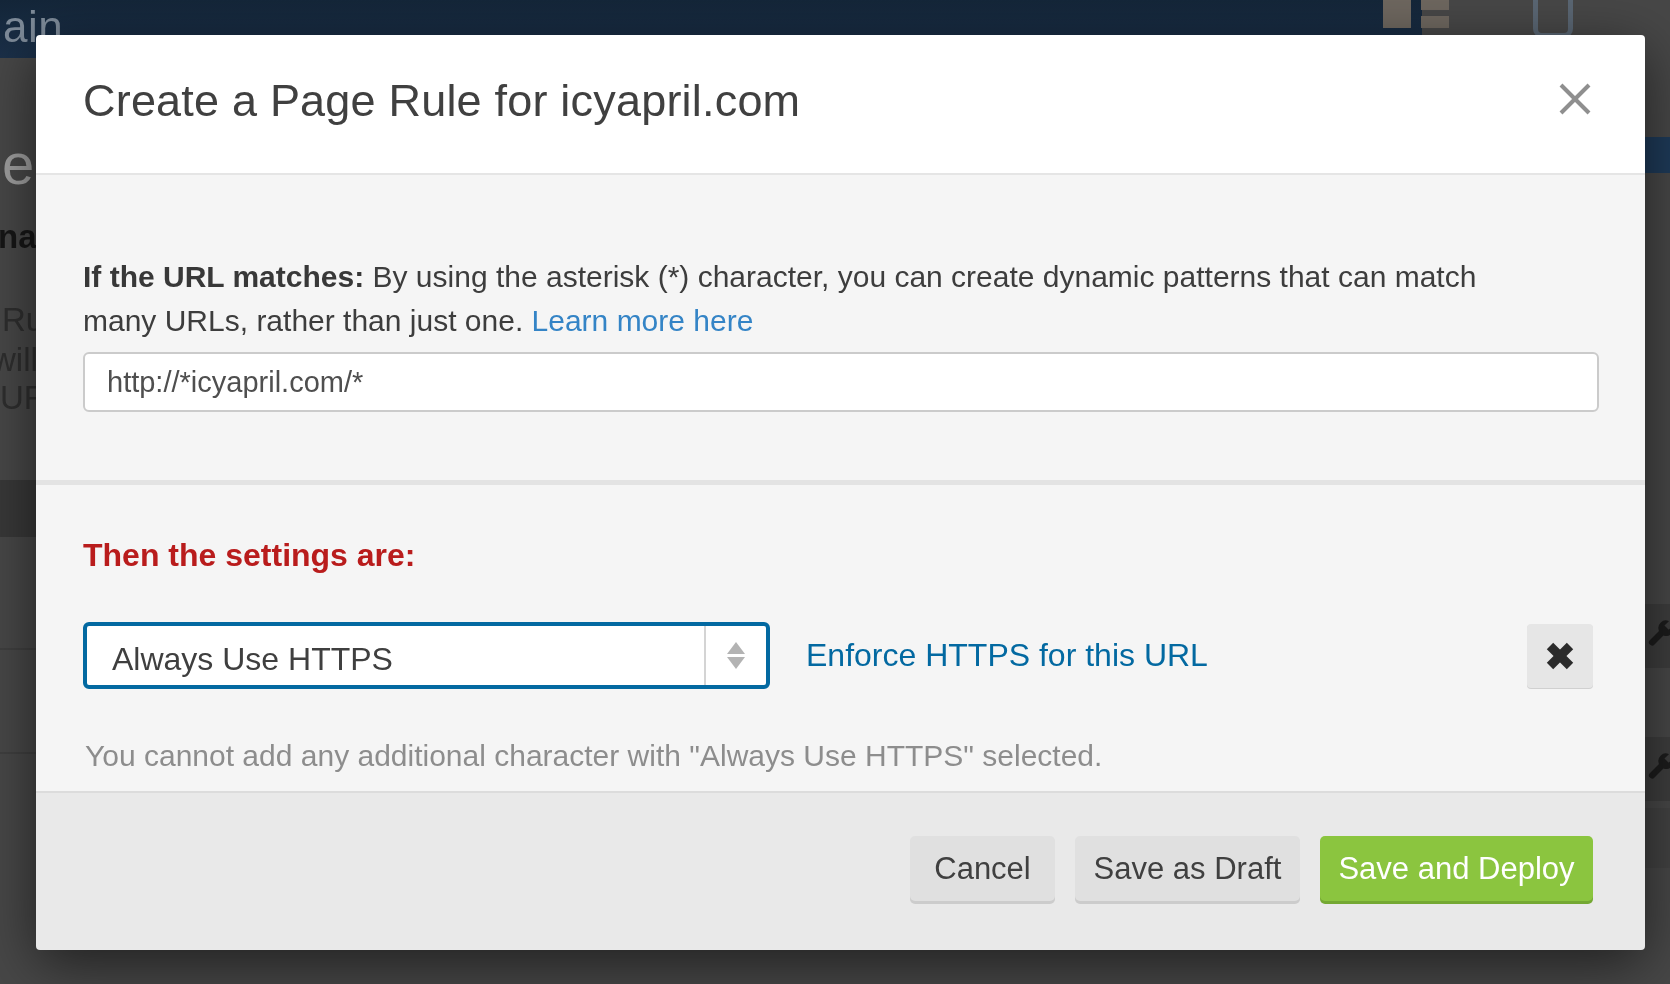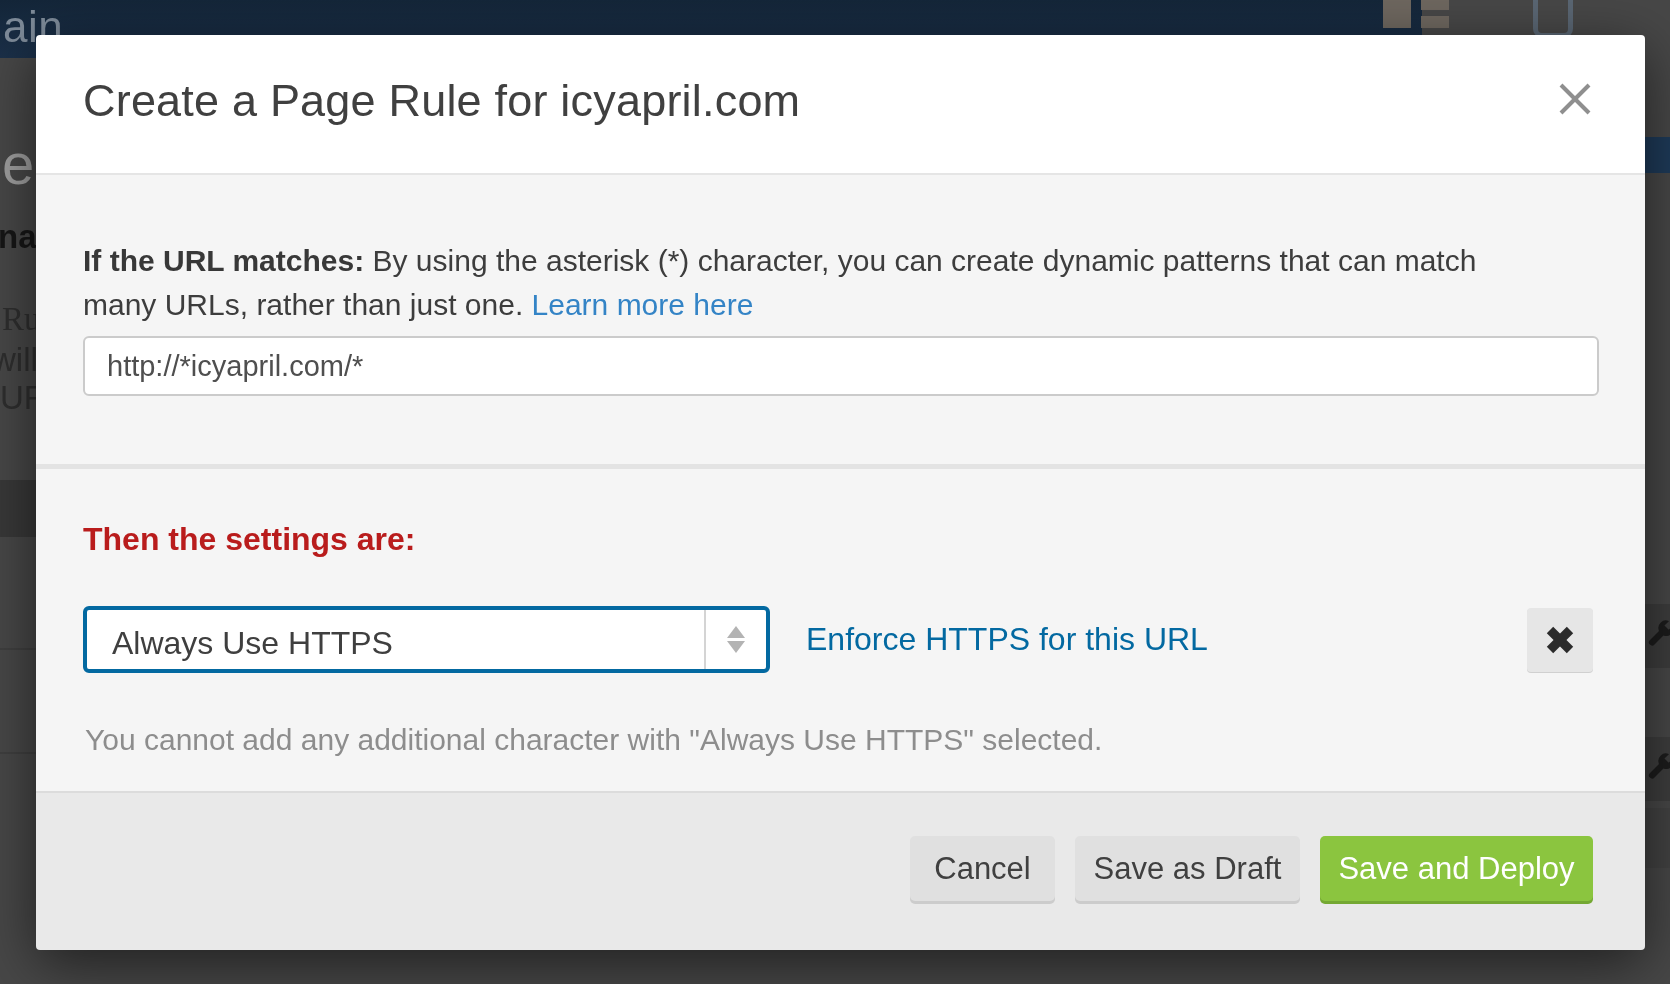--- a/index.html
+++ b/index.html
@@ -24,21 +24,21 @@
   .tb-icon1 .bar1{position:absolute;left:38px;top:0;width:28px;height:12px;background:#6e675f;}
   .tb-icon1 .bar2{position:absolute;left:38px;top:18px;width:28px;height:12px;background:#6e675f;}
   .tb-icon2{
     position:absolute;left:1533px;top:-8px;width:30px;height:36px;
     border:5px solid #5a6673;border-radius:9px;background:transparent;
   }
   .bg-left{position:absolute;left:0;top:58px;width:36px;height:926px;overflow:hidden;}
   .frag{position:absolute;white-space:nowrap;}
   .frag-e{left:2px;top:72px;font-size:58px;color:#9e9e9e;}
   .frag-nav{left:-2px;top:160px;font-size:33px;font-weight:bold;color:#161616;}
-  .frag-ru{left:2px;top:243px;font-size:33px;color:#2e2e2e;font-family:Liberation Serif, serif;}
+  .frag-ru{left:2px;top:243px;font-size:33px;color:#2e2e2e;}
   .frag-will{left:-8px;top:283px;font-size:33px;color:#2e2e2e;}
   .frag-ur{left:0px;top:321px;font-size:33px;color:#2e2e2e;}
   .bg-left .darkband{position:absolute;left:0;top:422px;width:36px;height:57px;background:#383838;}
   .bg-left .rowline1{position:absolute;left:0;top:590px;width:36px;height:2px;background:#3f3f3f;}
   .bg-left .rowline2{position:absolute;left:0;top:694px;width:36px;height:2px;background:#3f3f3f;}
 
   .bg-right{position:absolute;left:1645px;top:58px;width:25px;height:926px;overflow:hidden;}
   .bg-right .bluebtn{position:absolute;left:0;top:79px;width:25px;height:36px;background:#1e3a58;}
   .bg-right .wblock1{position:absolute;left:0;top:546px;width:25px;height:64px;background:#3d3d3d;}
   .bg-right .wblock2{position:absolute;left:0;top:679px;width:25px;height:64px;background:#3d3d3d;}
@@ -57,21 +57,21 @@
     border-radius:4px 4px 0 0;
   }
   .modal-title{
     position:absolute;left:47px;top:40px;margin:0;
     font-size:45px;font-weight:400;color:#404040;letter-spacing:.2px;
   }
   .close-btn{
     position:absolute;right:48px;top:42px;width:44px;height:44px;
     background:none;border:none;padding:0;cursor:pointer;
   }
-  .body-section{position:absolute;left:0;top:136px;width:100%;height:618px;}
+  .body-section{position:absolute;left:0;top:152px;width:100%;height:618px;}
   .url-paragraph{
     position:absolute;left:47px;top:38px;width:1420px;
     font-size:30px;line-height:44px;color:#3d3d3d;
   }
   .url-paragraph b{font-weight:bold;color:#383838;}
   .link{color:#3484c6;text-decoration:none;cursor:pointer;}
   .url-input{
     position:absolute;left:47px;top:165px;width:1468px;height:56px;
     background:#fff;border:2px solid #cbcbcb;border-radius:6px;
     padding:0 22px;font-family:"Liberation Sans",sans-serif;

